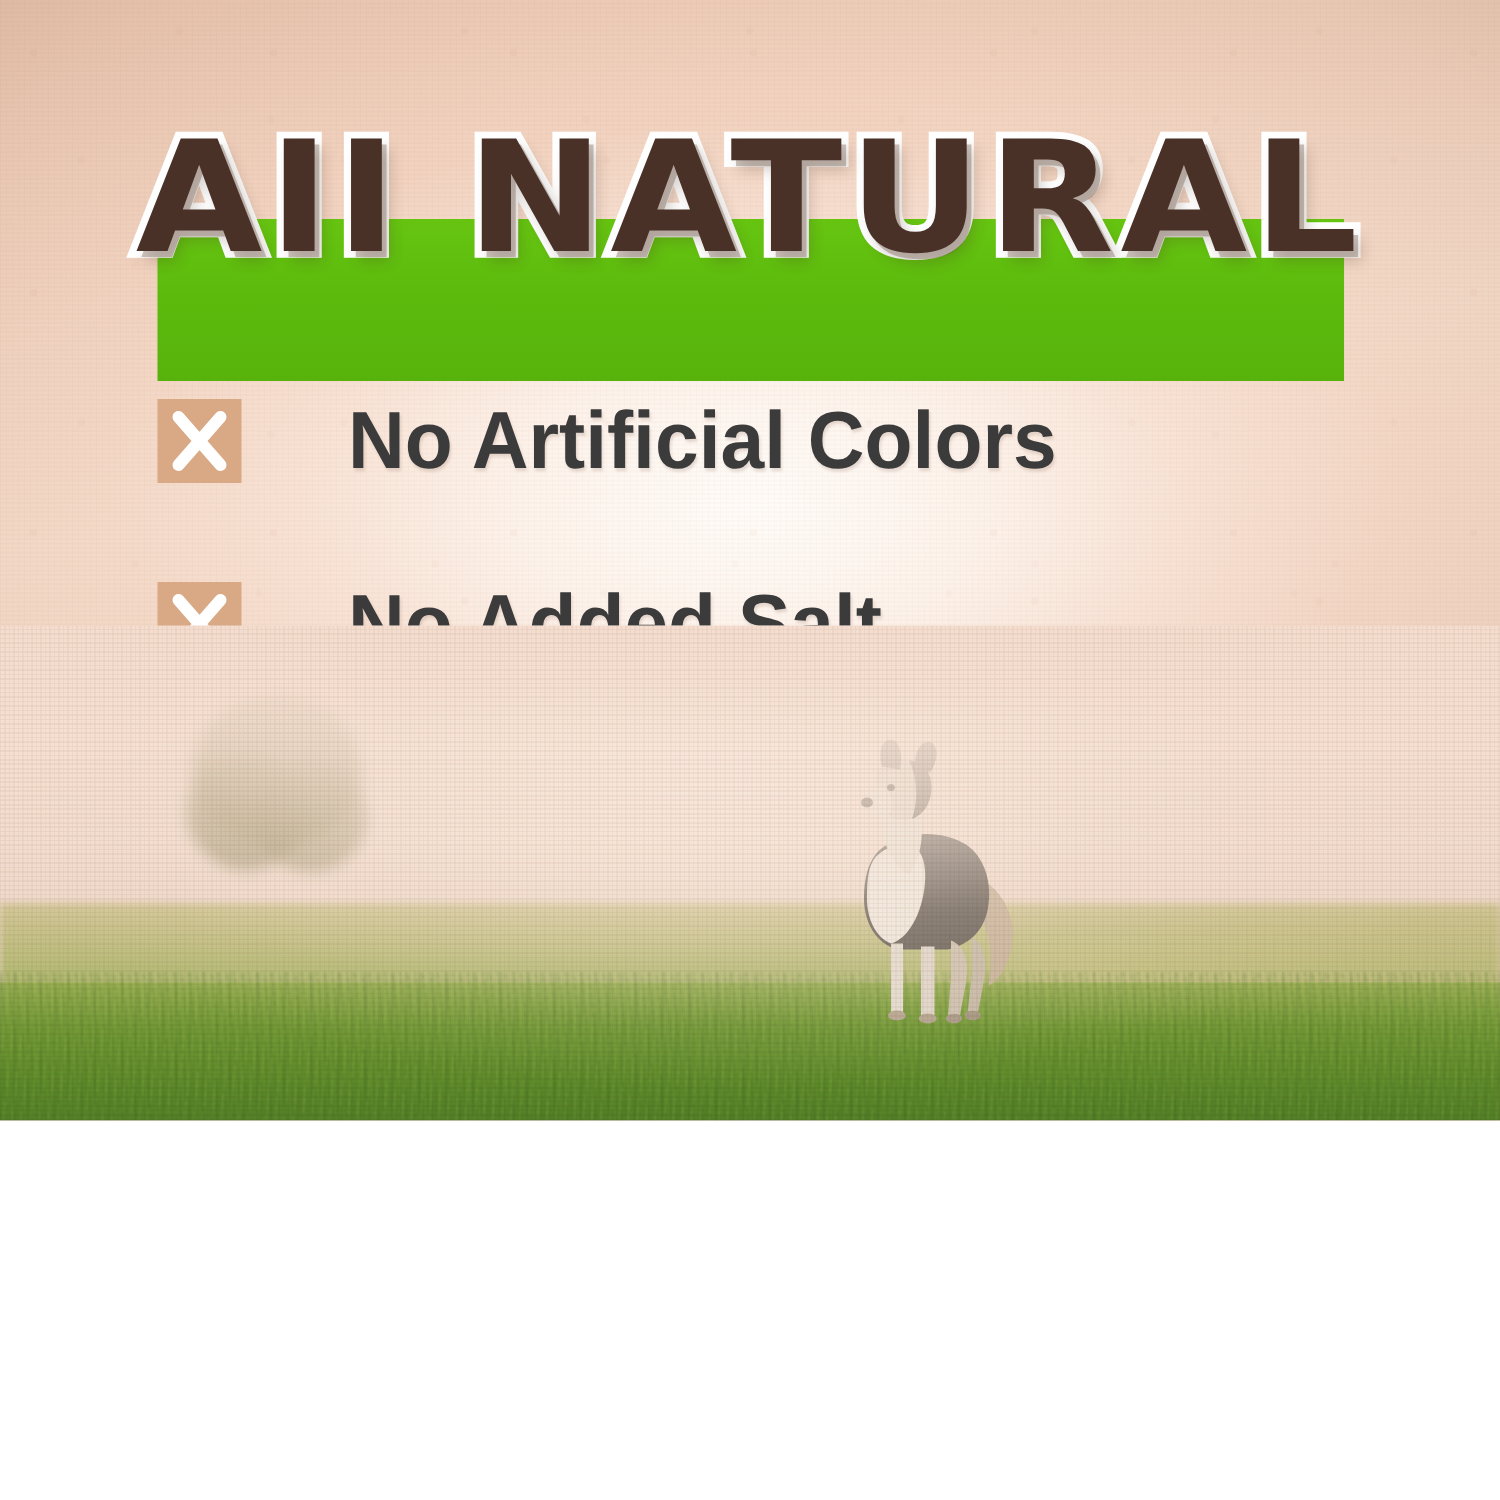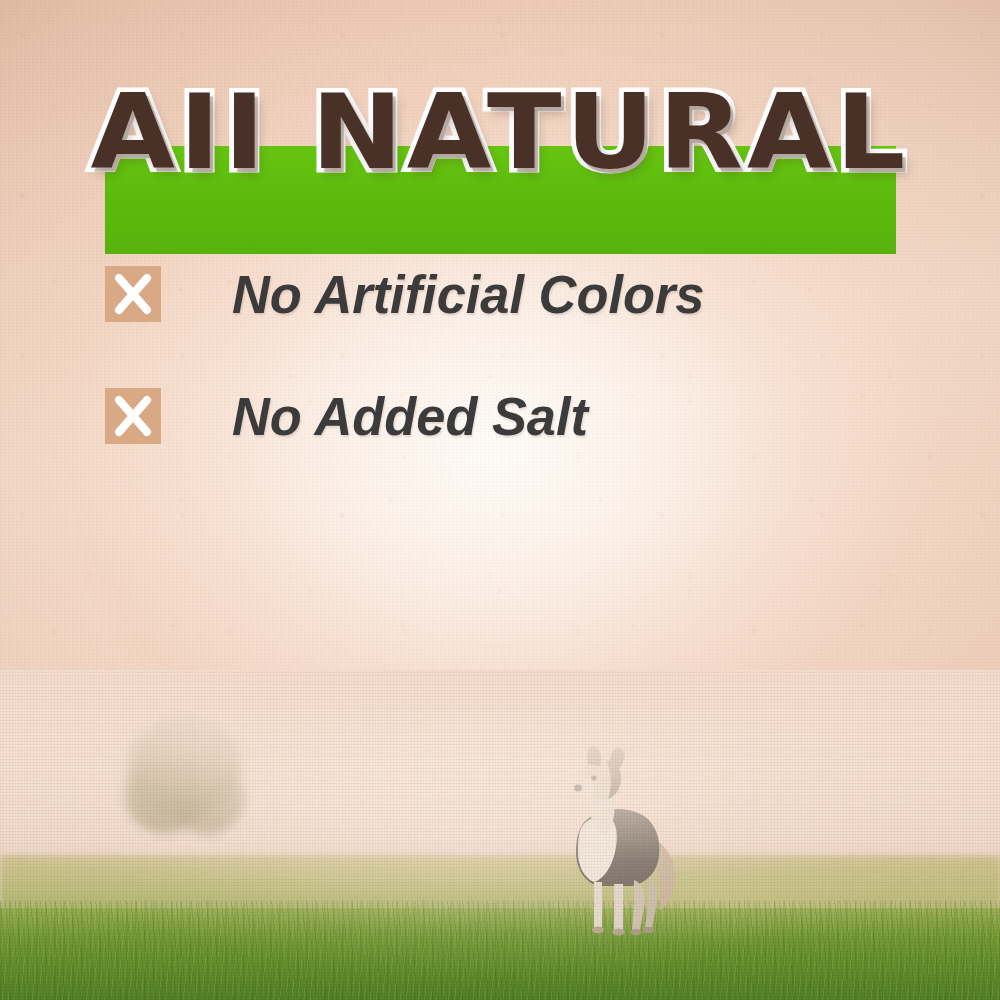--- a/index.html
+++ b/index.html
@@ -5,21 +5,21 @@
   * { box-sizing: border-box; margin: 0; padding: 0; }
 
   html, body {
     width: 1000px; height: 1000px;
     overflow: hidden;
     font-family: "Liberation Sans", sans-serif;
   }
 
   #poster {
     position: relative;
-    width: 1000px; height: 1000px;
+    width: 1000px; height: 747px;
     overflow: hidden;
     background: #a3a3a3;
   }
 
   
   .paper-base {
     position: absolute; inset: 0;
     background:
       radial-gradient(ellipse 58% 46% at 50% 45%,
           rgba(255,253,250,0.97) 0%,
@@ -85,21 +85,20 @@
 
   
   #feature-list {
     position: absolute;
     left: 105px; top: 258px;
     width: 820px;
   }
   .feature-row {
     position: relative;
     height: 122px;
-    font-style: italic;
   }
   .x-box {
     position: absolute;
     left: 0; top: 8px;
     width: 56px; height: 56px;
     background: #d9a885;
     display: flex;
     align-items: center;
     justify-content: center;
   }

